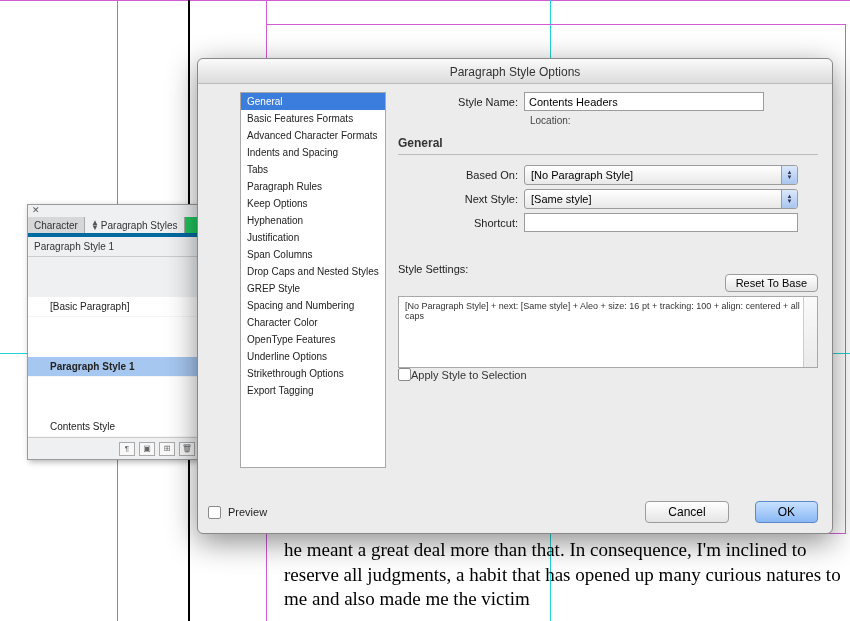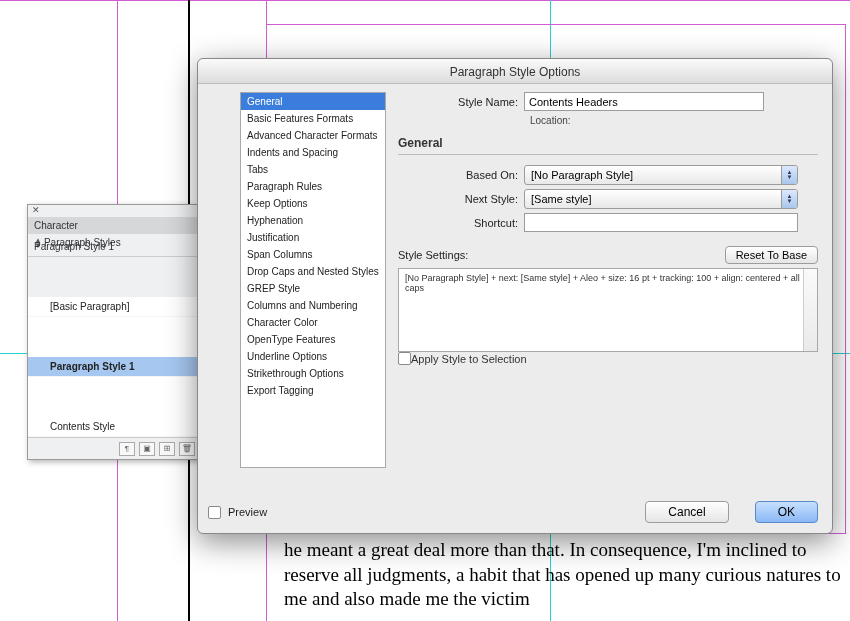--- a/index.html
+++ b/index.html
@@ -11,21 +11,21 @@
   .bg-line-v3 { position: absolute; top: 0; left: 266px; width: 1px; height: 621px; background: #d05cd0; }
   .bg-line-v4 { position: absolute; top: 0; left: 550px; width: 1px; height: 621px; background: #23d2d2; }
   .bg-line-h1 { position: absolute; top: 0; left: 0; width: 850px; height: 1px; background: #d05cd0; }
   .bg-line-h2 { position: absolute; top: 353px; left: 0; width: 850px; height: 1px; background: #23d2d2; }
   .bg-box { position: absolute; top: 24px; left: 266px; width: 580px; height: 510px; border: 1px solid #d05cd0; }
   .bg-text { position: absolute; top: 538px; left: 284px; width: 570px; font-family: Georgia, 'Times New Roman', serif; font-size: 19px; line-height: 1.3; color: #000; }
 
   
   .panel { position: absolute; top: 204px; left: 27px; width: 173px; background: #eef0f2; border: 1px solid #9b9b9b; box-shadow: 2px 2px 6px rgba(0,0,0,0.3); }
   .panel-close { position: absolute; top: -2px; left: 2px; font-size: 9px; color: #555; padding: 2px; }
-  .panel-tabs { display: flex; background: #22c55e; border-bottom: 4px solid #0369a1; height: 20px; margin-top: 12px; flex-direction: column; }
+  .panel-tabs { display: flex; background: #22c55e; border-bottom: 4px solid #0369a1; height: 20px; margin-top: 12px; }
   .panel-tab { font-size: 10px; padding: 3px 6px; border-right: 1px solid #aaa; background: #d5d7d9; color: #333; display: flex; align-items: center; gap: 2px; }
   .panel-tab.active { background: #eef0f2; }
   .panel-current { font-size: 10px; padding: 4px 6px; border-bottom: 1px solid #ccc; color: #333; }
   .panel-list { background: #fff; }
   .panel-item { font-size: 10px; padding: 4px 6px 4px 22px; color: #222; border-bottom: 1px solid #f5f5f5; margin-top: 40px; }
   .panel-item.sel { background: #a6c7f0; font-weight: bold; }
   .panel-footer { height: 22px; background: #eef0f2; border-top: 1px solid #ccc; display: flex; justify-content: flex-end; align-items: center; gap: 4px; padding: 0 4px; }
   .panel-footer .ico { width: 16px; height: 14px; border: 1px solid #aaa; background: #f8f8f8; font-size: 8px; display: flex; align-items: center; justify-content: center; color: #666; }
   .updown { font-size: 8px; color: #555; line-height: 5px; }
 
@@ -45,22 +45,22 @@
   .loc-label { font-size: 10px; color: #444; margin-left: 132px; margin-bottom: 10px; display: block; }
   .section-title { font-size: 12px; font-weight: bold; color: #333; margin: 6px 0 4px; }
   .hr { height: 1px; background: #bcbcbc; margin: 2px 0 10px; }
 
   .select-wrap { position: relative; flex: 1; max-width: 274px; }
   .select { width: 100%; height: 20px; font-size: 11px; padding: 2px 20px 2px 6px; border: 1px solid #9c9c9c; border-radius: 3px; background: linear-gradient(#fff,#e8e8e8); appearance: none; }
   .select-caret { position: absolute; right: 1px; top: 1px; width: 16px; height: 18px; background: linear-gradient(#dbe8fb,#a9c6ee); border-left: 1px solid #9c9c9c; border-radius: 0 3px 3px 0; display: flex; flex-direction: column; align-items: center; justify-content: center; font-size: 6px; color: #335; line-height: 5px; pointer-events: none; }
 
   .settings-row { display: flex; align-items: center; justify-content: space-between; margin-top: 14px; }
   .settings-label { font-size: 11px; color: #222; }
-  .reset-btn { font-size: 11px; padding: 2px 10px; border: 1px solid #9c9c9c; border-radius: 4px; background: linear-gradient(#fff,#e5e5e5); }
-  .settings-box { margin-top: 4px; height: 84px; border: 1px solid #a8a8a8; background: #fff; padding: 4px 6px; font-size: 9px; color: #333; position: relative; }
+  .reset-btn { font-size: 11px; padding: 2px 10px; border: 1px solid #9c9c9c; border-radius: 4px; background: linear-gradient(#fff,#e5e5e5); margin-top: 28px; }
+  .settings-box { margin-top: 4px; height: 72px; border: 1px solid #a8a8a8; background: #fff; padding: 4px 6px; font-size: 9px; color: #333; position: relative; }
   .settings-box .scroll { position: absolute; right: 0; top: 0; width: 14px; height: 100%; background: linear-gradient(#fafafa,#eaeaea); border-left: 1px solid #ccc; }
 
   .apply-row { display: flex; align-items: center; font-size: 11px; color: #333; }
   .checkbox { width: 13px; height: 13px; border: 1px solid #8a8a8a; border-radius: 2px; background: #fff; }
 
   .dialog-footer { position: absolute; bottom: 10px; left: 10px; right: 14px; display: flex; align-items: center; justify-content: space-between; }
   .preview-wrap { display: flex; align-items: center; gap: 7px; font-size: 11px; color: #222; }
   .btns { display: flex; gap: 26px; }
   .btn { font-size: 12px; padding: 3px 22px; border: 1px solid #9c9c9c; border-radius: 4px; background: linear-gradient(#fff,#e5e5e5); }
   .btn.primary { background: linear-gradient(#c7e0ff,#8ab8f5); border-color: #5a88c8; }
@@ -111,21 +111,21 @@
       <div class="cat-item">Advanced Character Formats</div>
       <div class="cat-item">Indents and Spacing</div>
       <div class="cat-item">Tabs</div>
       <div class="cat-item">Paragraph Rules</div>
       <div class="cat-item">Keep Options</div>
       <div class="cat-item">Hyphenation</div>
       <div class="cat-item">Justification</div>
       <div class="cat-item">Span Columns</div>
       <div class="cat-item">Drop Caps and Nested Styles</div>
       <div class="cat-item">GREP Style</div>
-      <div class="cat-item">Columns and Numbering</div>
+      <div class="cat-item">Spacing and Numbering</div>
       <div class="cat-item">Character Color</div>
       <div class="cat-item">OpenType Features</div>
       <div class="cat-item">Underline Options</div>
       <div class="cat-item">Strikethrough Options</div>
       <div class="cat-item">Export Tagging</div>
     </div>
 
     <div class="main">
       <div class="form-row">
         <div class="form-label">Style Name:</div>

